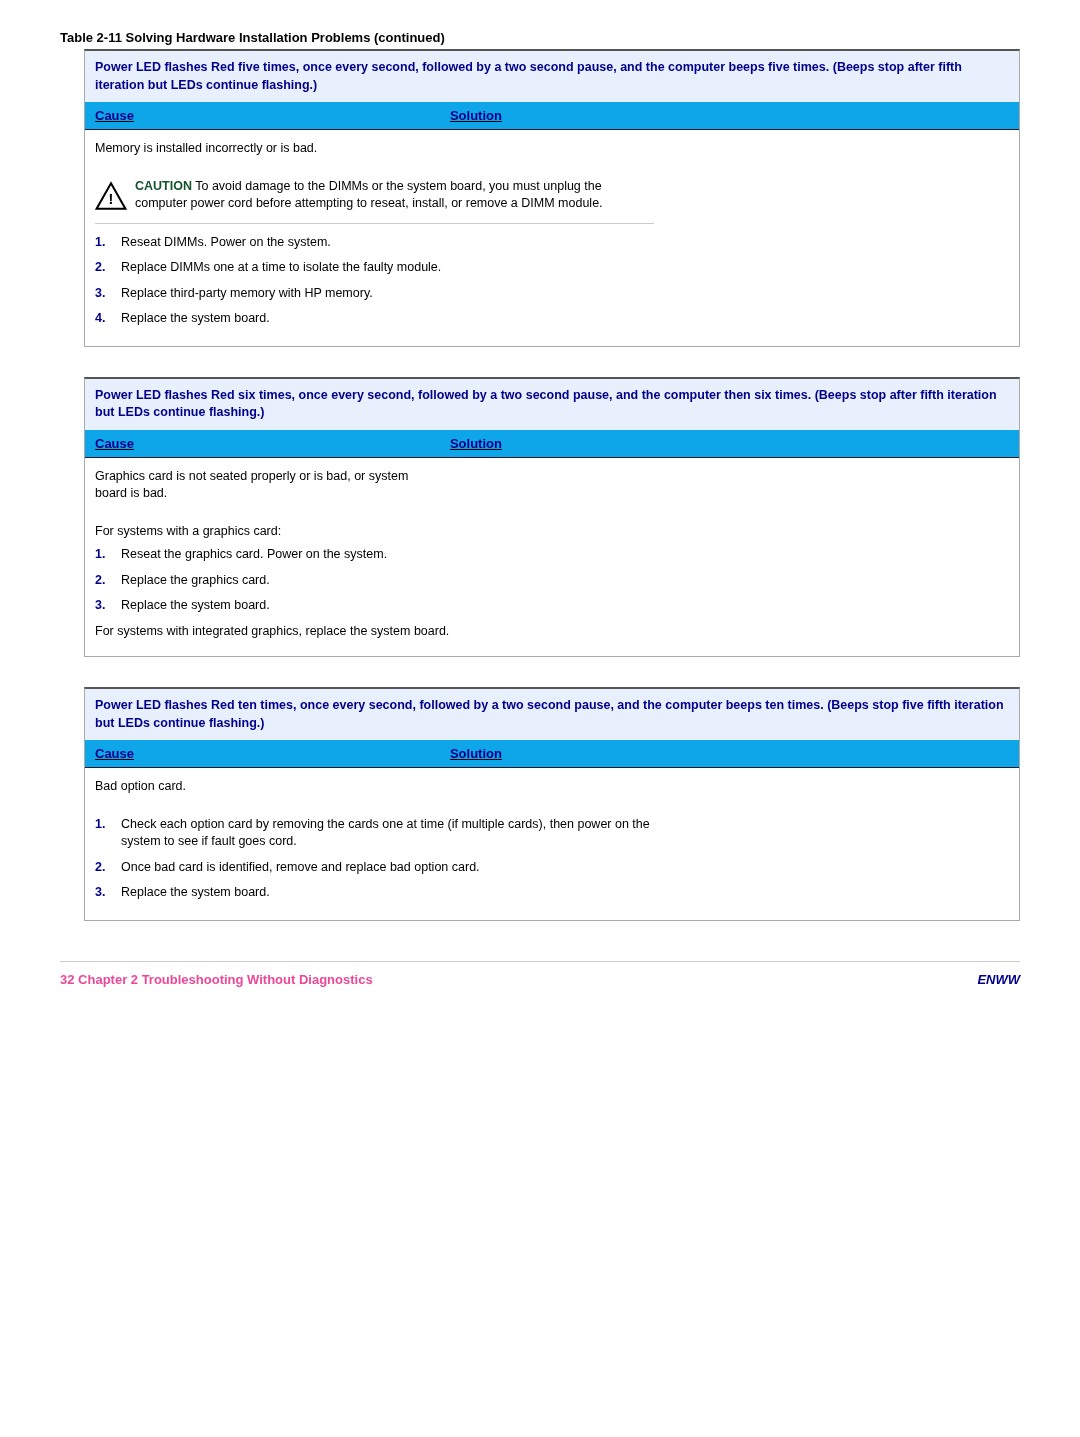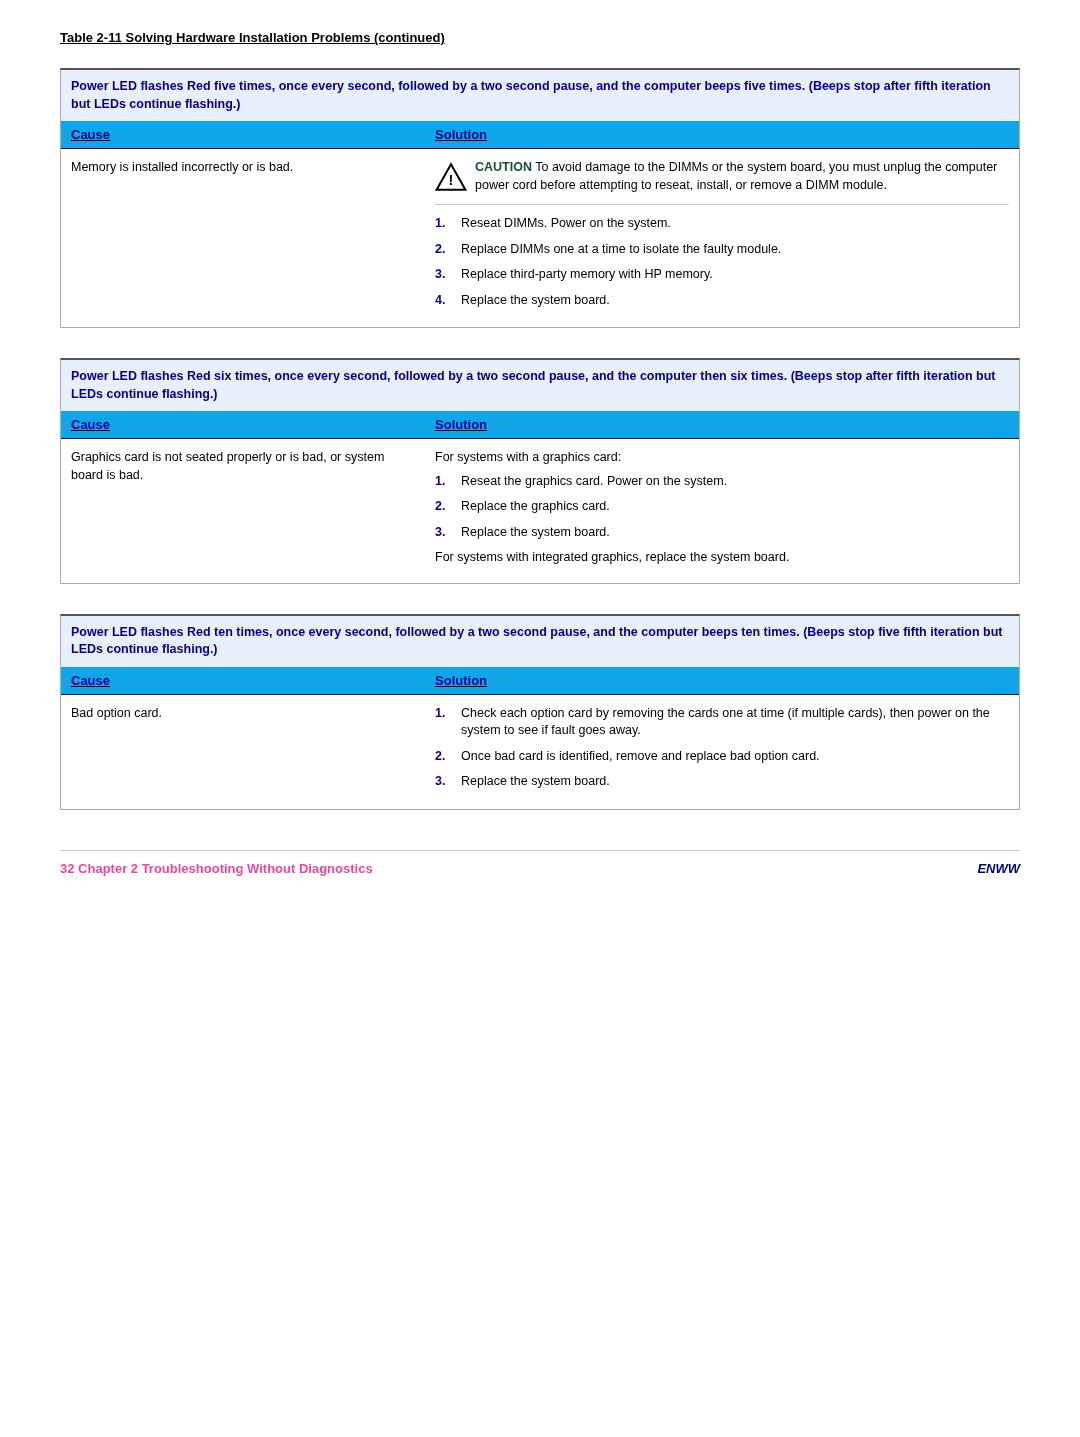--- a/index.html
+++ b/index.html
@@ -16,26 +16,26 @@
       min-height: 1437px;
       padding: 30px 60px 60px 60px;
     }
     .page-content {
       max-width: 960px;
       margin: 0 auto;
     }
     .table-title {
       font-size: 13px;
       font-weight: bold;
-      margin-bottom: 23px;
+      margin-bottom: 4px;
       color: #000;
-      text-decoration: underline;
     }
     .section {
       margin-bottom: 30px;
+      margin-left: 24px;
     }
     .section-header {
       background-color: #e8f0fe;
       padding: 8px 10px;
       color: #00008B;
       font-size: 12.5px;
       font-weight: bold;
       margin-bottom: 0;
       line-height: 1.4;
     }
@@ -58,20 +58,21 @@
     .col-cause {
       width: 38%;
       border-right: 0px solid #aaa;
     }
     .col-solution {
       width: 62%;
     }
     .table-body-row {
       display: flex;
       border-bottom: 1px solid #ccc;
+      flex-direction: column;
     }
     .table-body-row:last-child {
       border-bottom: none;
     }
     .cell {
       padding: 10px 10px;
     }
     .cell-cause {
       width: 38%;
       font-size: 12.5px;
@@ -232,21 +233,21 @@
       <div class="table-header-row">
         <div class="table-header-cell col-cause">Cause</div>
         <div class="table-header-cell col-solution">Solution</div>
       </div>
       <div class="table-body-row">
         <div class="cell cell-cause">Bad option card.</div>
         <div class="cell cell-solution">
           <ol class="numbered-list">
             <li>
                 <span class="num">1.</span>
-                <span>Check each option card by removing the cards one at time (if multiple cards), then power on the system to see if fault goes away.</span>
+                <span>Check each option card by removing the cards one at time (if multiple cards), then power on the system to see if fault goes cord.</span>
               </li>
             <li>
                 <span class="num">2.</span>
                 <span>Once bad card is identified, remove and replace bad option card.</span>
               </li>
             <li>
                 <span class="num">3.</span>
                 <span>Replace the system board.</span>
               </li>
           </ol>

